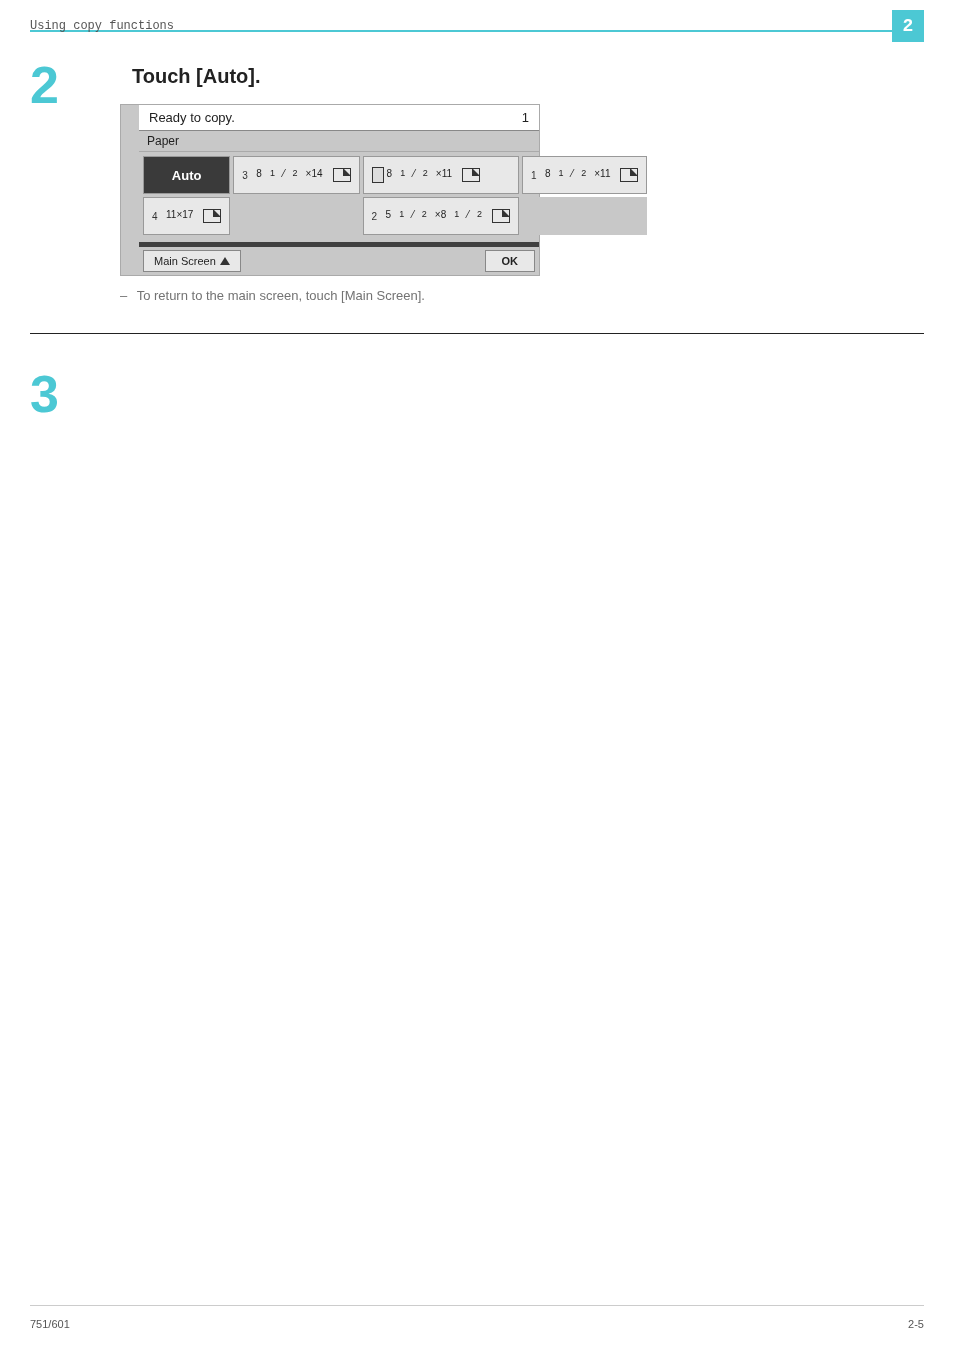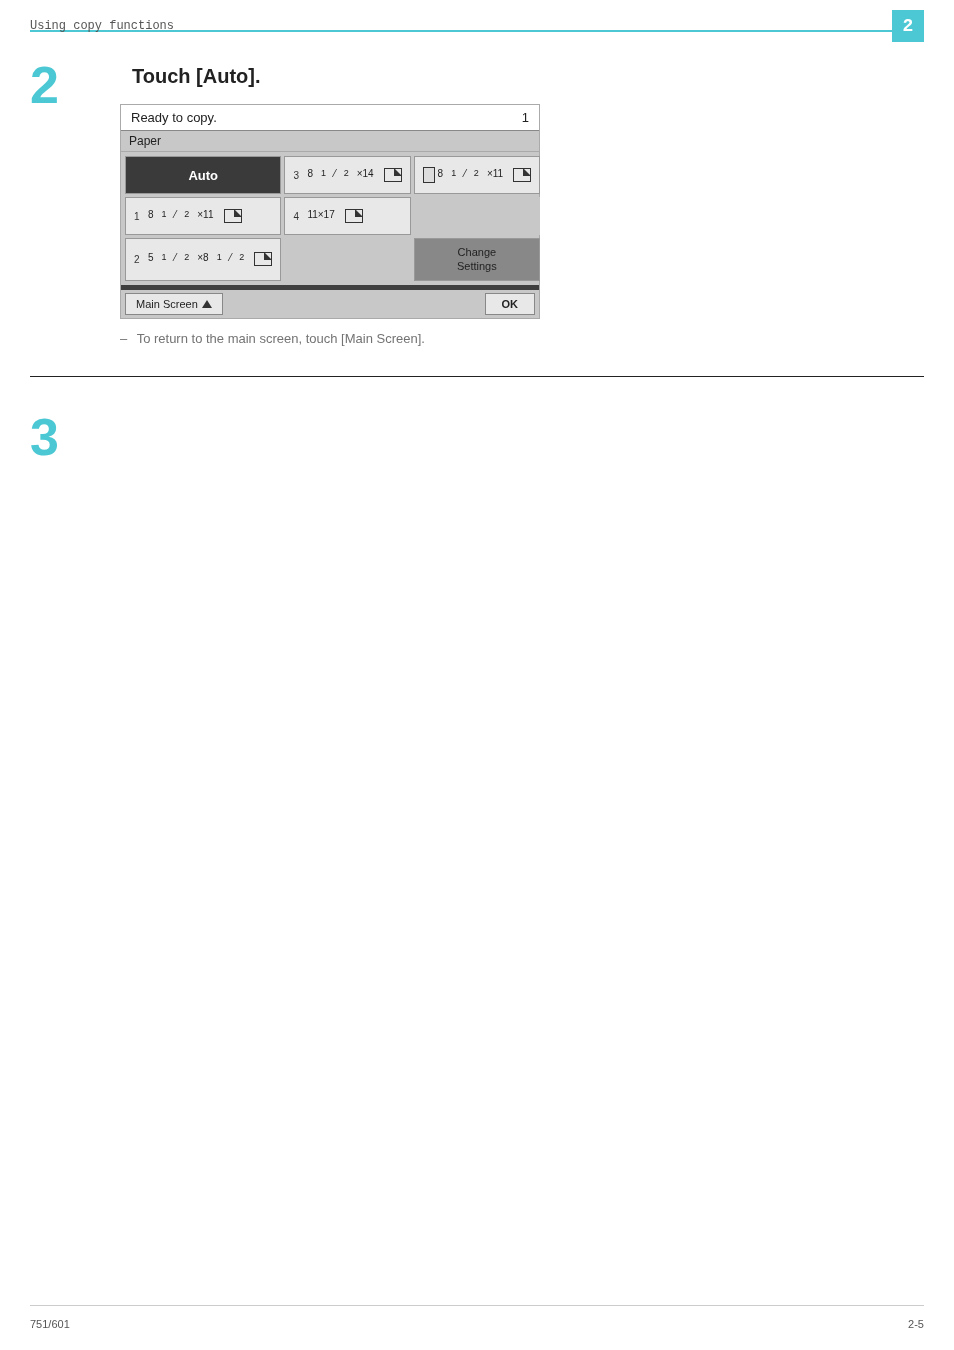--- a/index.html
+++ b/index.html
@@ -84,20 +84,21 @@
       margin-left: 32px;
     }
 
     
     .copier-panel {
       border: 1.5px solid #aaa;
       background: #c8c8c8;
       width: 420px;
       margin-left: 20px;
       margin-bottom: 12px;
+      padding-left: 18px;
     }
     .copier-status-bar {
       background: #fff;
       border-bottom: 1px solid #888;
       padding: 5px 10px;
       display: flex;
       justify-content: space-between;
       font-size: 13px;
     }
     .copier-status-text { font-weight: normal; }
@@ -105,21 +106,21 @@
 
     .copier-paper-bar {
       background: #c8c8c8;
       padding: 3px 8px;
       font-size: 12px;
       border-bottom: 1px solid #aaa;
     }
 
     .copier-grid {
       display: grid;
-      grid-template-columns: 1fr 1fr 1fr;
+      grid-template-columns: 1fr 1fr 1fr 1fr;
       grid-template-rows: auto auto auto;
       gap: 3px;
       padding: 4px;
       background: #c8c8c8;
     }
 
     .copier-btn {
       background: #e8e8e8;
       border: 1px solid #999;
       padding: 6px 8px;
@@ -333,23 +334,20 @@
           <div class="copier-btn">
             <span class="slot-num">2</span>
             <span class="paper-label">
               5<span class="frac">1</span>⁄<span class="frac">2</span>×8<span class="frac">1</span>⁄<span class="frac">2</span>
               <span class="paper-icon"></span>
             </span>
           </div>
 
           <div class="copier-btn empty-btn"></div>
 
-          <div class="copier-btn change-btn">
-            <span>Change<br>Settings</span>
-          </div>
 
         </div>
 
         <div class="copier-bottom-bar">
           <div class="copier-main-screen-btn">
             <span>Main Screen</span>
             <span class="arrow-up"></span>
           </div>
           <div class="copier-ok-btn">OK</div>
         </div>

